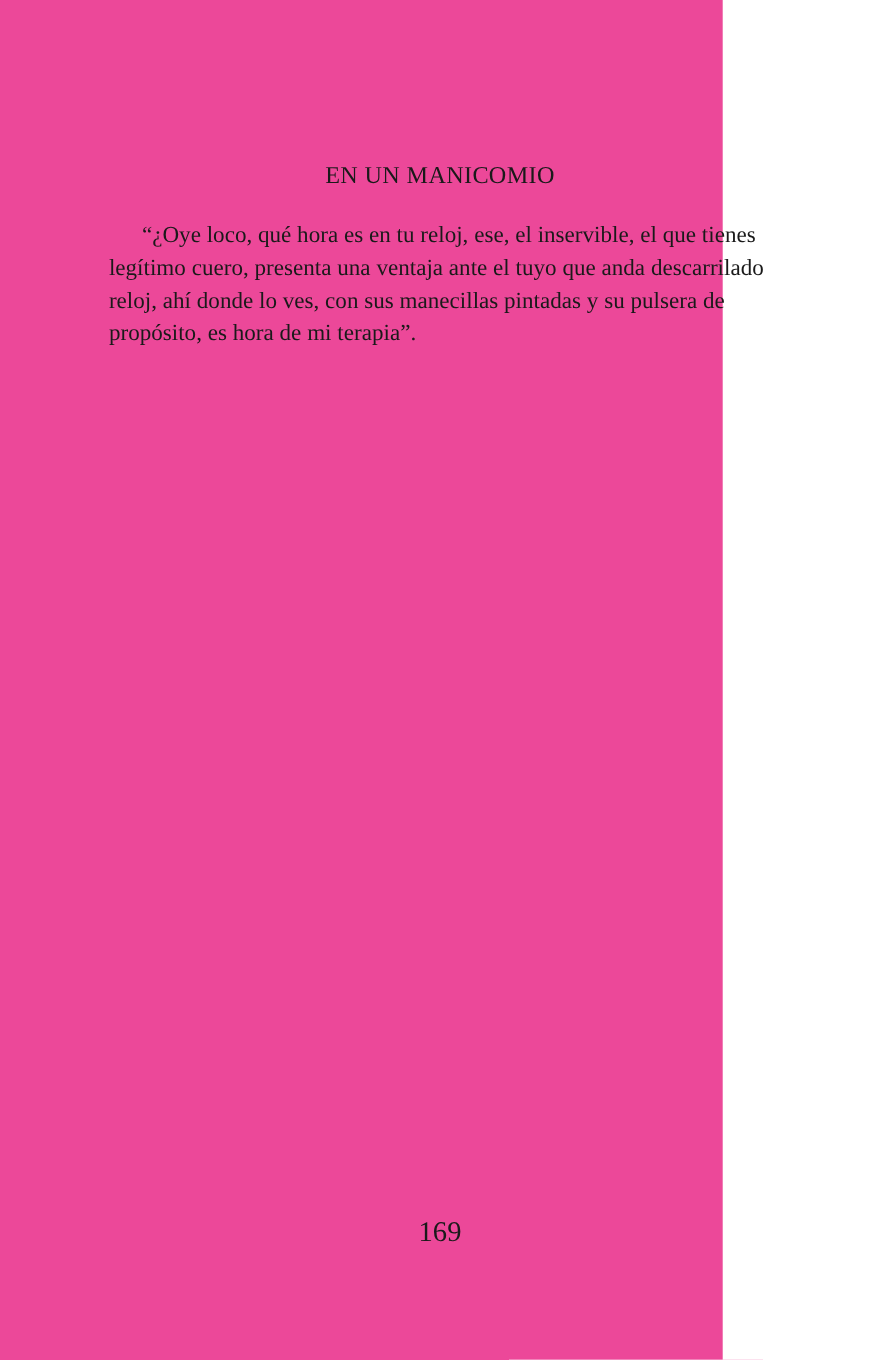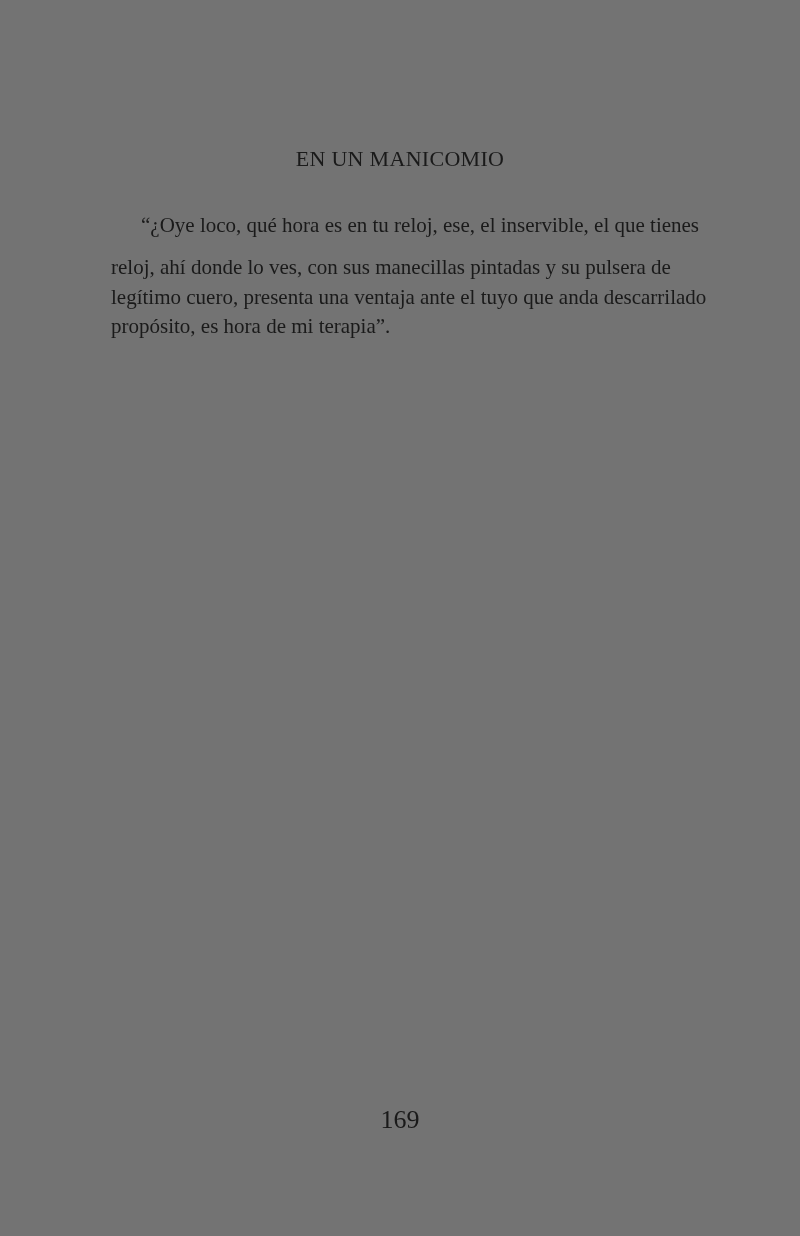--- a/index.html
+++ b/index.html
@@ -11,43 +11,43 @@
       width: 800px;
       height: 1236px;
       position: relative;
       overflow: hidden;
       font-family: "Liberation Serif", "DejaVu Serif", serif;
       color: #1a1a1a;
     }
     .page {
       position: absolute;
       left: 0; top: 0;
-      width: 800px; height: 1236px;
-      background: #737373;
+      width: 657px; height: 1236px;
+      background: #ec4899;
     }
     .title {
       position: absolute;
       top: 145px;
       left: 0;
       width: 800px;
       text-align: center;
       font-size: 22px;
       letter-spacing: 0.3px;
       line-height: 28px;
     }
     .body-text {
       position: absolute;
       left: 99px;
       top: 199px;
       width: 600px;
       font-size: 21px;
       line-height: 29.8px;
     }
     .para {
-      margin: 12px;
+      margin: 0;
       text-indent: 30px;
       white-space: nowrap;
     }
     .line {
       display: block;
       text-indent: 0;
     }
     .line.first {
       padding-left: 30px;
     }
@@ -65,20 +65,20 @@
 <body>
 
 <div class="page">
   <div class="title">EN UN MANICOMIO</div>
 
   <div class="body-text">
     <p class="para">
       <span class="line first">“¿Oye loco, qué hora es en tu reloj, ese, el inservible, el que tienes</span>
     </p>
     <p class="para">
+      <span class="line">legítimo cuero, presenta una ventaja ante el tuyo que anda descarrilado</span>
       <span class="line">reloj, ahí donde lo ves, con sus manecillas pintadas y su pulsera de</span>
-      <span class="line">legítimo cuero, presenta una ventaja ante el tuyo que anda descarrilado</span>
       <span class="line">propósito, es hora de mi terapia”.</span>
     </p>
   </div>
 
   <div class="page-number">169</div>
 </div>
 
 </body></html>

